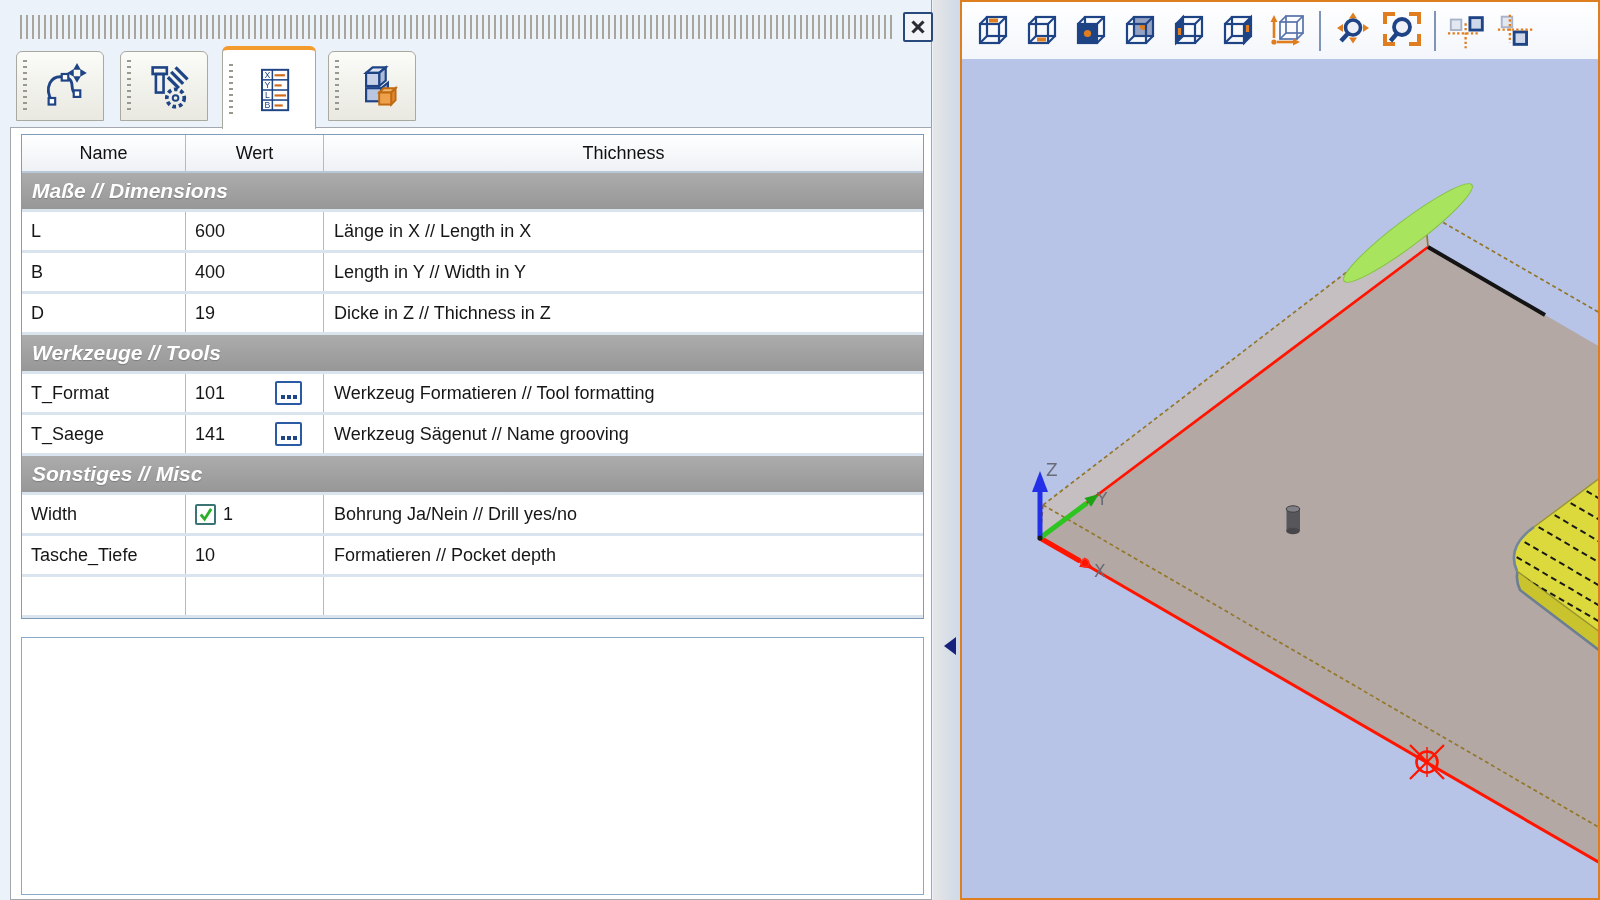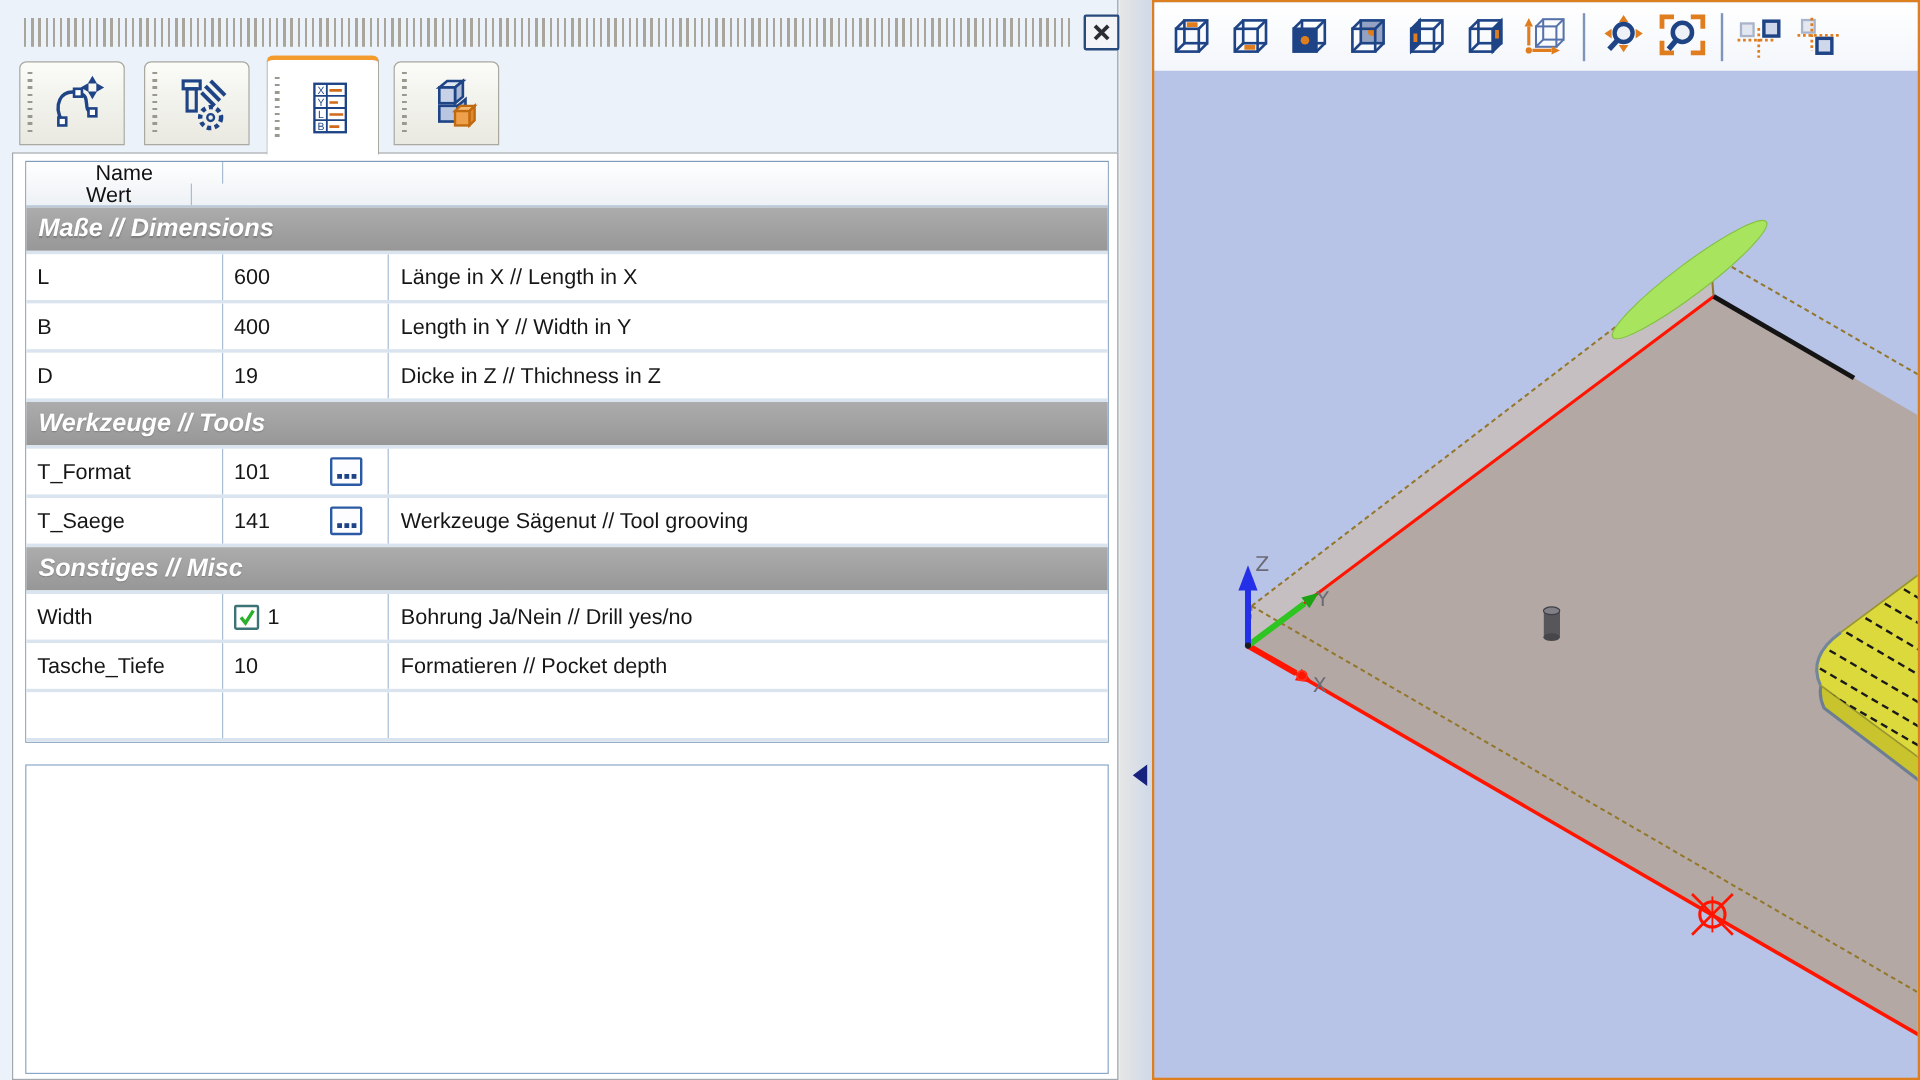--- a/index.html
+++ b/index.html
@@ -28,21 +28,21 @@
     border-bottom:none; border-top:4px solid #f49b2e; z-index:4; }
 
   
   .content-box { position:absolute; left:10px; top:127px; width:922px; height:773px;
     background:#ffffff; border:1px solid #a2a8ad; z-index:3; }
 
   .param-table { position:absolute; left:10px; top:6px; width:903px;
     border:1px solid #7f9db9; background:#fff; }
   .trow { display:flex; width:100%; }
   .thead { height:38px; background:linear-gradient(#ffffff,#eef1f5);
-    border-bottom:2px solid #b9c8d8;flex-direction:column; }
+    border-bottom:2px solid #b9c8d8; }
   .thead .cell { display:flex; align-items:center; justify-content:center;
     font-size:18px; color:#111; }
   .cell { overflow:hidden; white-space:nowrap; }
   .col-name { width:164px; border-right:1px solid #a8bcd4; }
   .col-value { width:138px; border-right:1px solid #a8bcd4; display:flex; align-items:center;text-align:center; }
   .col-comment { flex:1; }
   .prow { height:41px; border-bottom:3px solid #d9e4ef; background:#fff; }
   .prow .cell { display:flex; align-items:center; font-size:18px; color:#161616; }
   .prow .col-name { padding-left:9px; }
   .prow .col-value { padding-left:9px; padding-right:21px; gap:7px; }
@@ -166,21 +166,21 @@
           <rect x="24" y="28" width="11" height="11" fill="#efa04a" stroke="#c06a10" stroke-width="1.8"></rect>
         </svg>
       </div>
     </div>
 
     <div class="content-box">
       <div class="param-table">
         <div class="trow thead">
           <div class="cell col-name">Name</div>
           <div class="cell col-value" style="justify-content:center">Wert</div>
-          <div class="cell col-comment" style="display:flex;justify-content:center">Dimensions</div>
+          <div class="cell col-comment" style="display:flex;justify-content:center">Thichness</div>
         </div>
         <div>
             <div class="srow">
       <span>Maße // Dimensions</span>
     </div>
             <div class="trow prow">
       <div class="cell col-name">L</div>
       <div class="cell col-value">
 
         <span>600</span>
@@ -217,34 +217,35 @@
       <div class="cell col-value">
 
         <span>101</span>
         <span class="spacer"></span>
         <span class="browse-btn">
                   <i></i>
                   <i></i>
                   <i></i>
                 </span>
       </div>
+      <div class="cell col-comment">Werkzeug Formatieren // Tool formatting</div>
     </div>
             <div class="trow prow">
       <div class="cell col-name">T_Saege</div>
       <div class="cell col-value">
 
         <span>141</span>
         <span class="spacer"></span>
         <span class="browse-btn">
                   <i></i>
                   <i></i>
                   <i></i>
                 </span>
       </div>
-      <div class="cell col-comment">Werkzeuge Sägenut // Tool grooving</div>
+      <div class="cell col-comment">Werkzeug Sägenut // Name grooving</div>
     </div>
             <div class="srow">
       <span>Sonstiges // Misc</span>
     </div>
             <div class="trow prow">
       <div class="cell col-name">Width</div>
       <div class="cell col-value">
         <span class="checkbox">
           <svg width="15" height="15" viewBox="0 0 16 16">
             <path d="M3,8 l4,5 l7,-11" fill="none" stroke="#2ab02a" stroke-width="3"></path>

